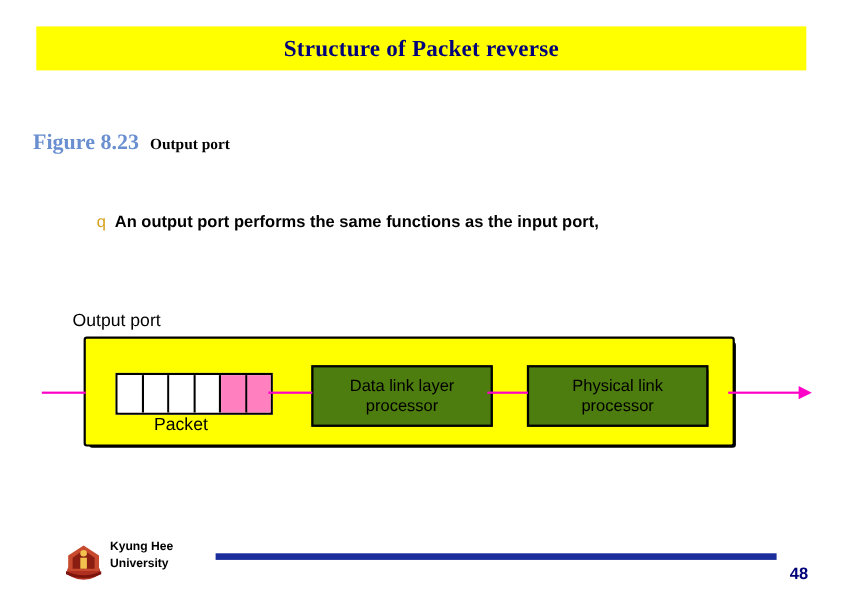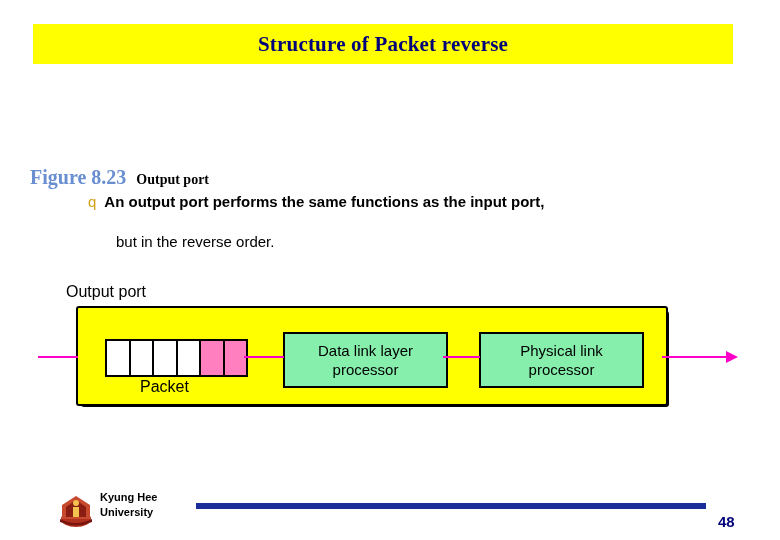--- a/index.html
+++ b/index.html
@@ -41,21 +41,20 @@
     left: 30px;
     top: 118px;
     display: flex;
     align-items: baseline;
   }
   .figure-number {
     font-family: "Liberation Serif", serif;
     font-size: 20px;
     font-weight: bold;
     color: #6a8fd0;
-    margin-top: 48px;
   }
   .figure-label {
     font-family: "Liberation Serif", serif;
     font-size: 14px;
     font-weight: bold;
     color: #000000;
     margin-left: 10px;
   }
 
   
@@ -159,21 +158,21 @@
     color: #000000;
   }
 
   
   .proc-shadow {
     position: absolute;
     background: #000000;
   }
   .proc-box {
     position: absolute;
-    background: #86efac;
+    background: #4d7c0f;
     border: 2px solid #000000;
     display: flex;
     flex-direction: column;
     align-items: center;
     justify-content: center;
     text-align: center;
     font-size: 15px;
     color: #000000;
     line-height: 19px;
   }
@@ -270,21 +269,20 @@
 <div class="figure-line">
   <span class="figure-number">Figure 8.23</span>
   <span class="figure-label">Output port</span>
 </div>
 
 <div class="bullet-block">
   <div class="bullet-row">
     <span class="bullet-marker">q</span>
     <span class="bullet-text">An output port performs the same functions as the input port,</span>
   </div>
-  <div class="bullet-cont">but in the reverse order.</div>
 </div>
 
 <div class="diagram">
   <div class="diagram-title">Output port</div>
 </div>
 
 <div class="port-shadow"></div>
 <div class="port-box"></div>
 
 <div class="queue-shadow"></div>

